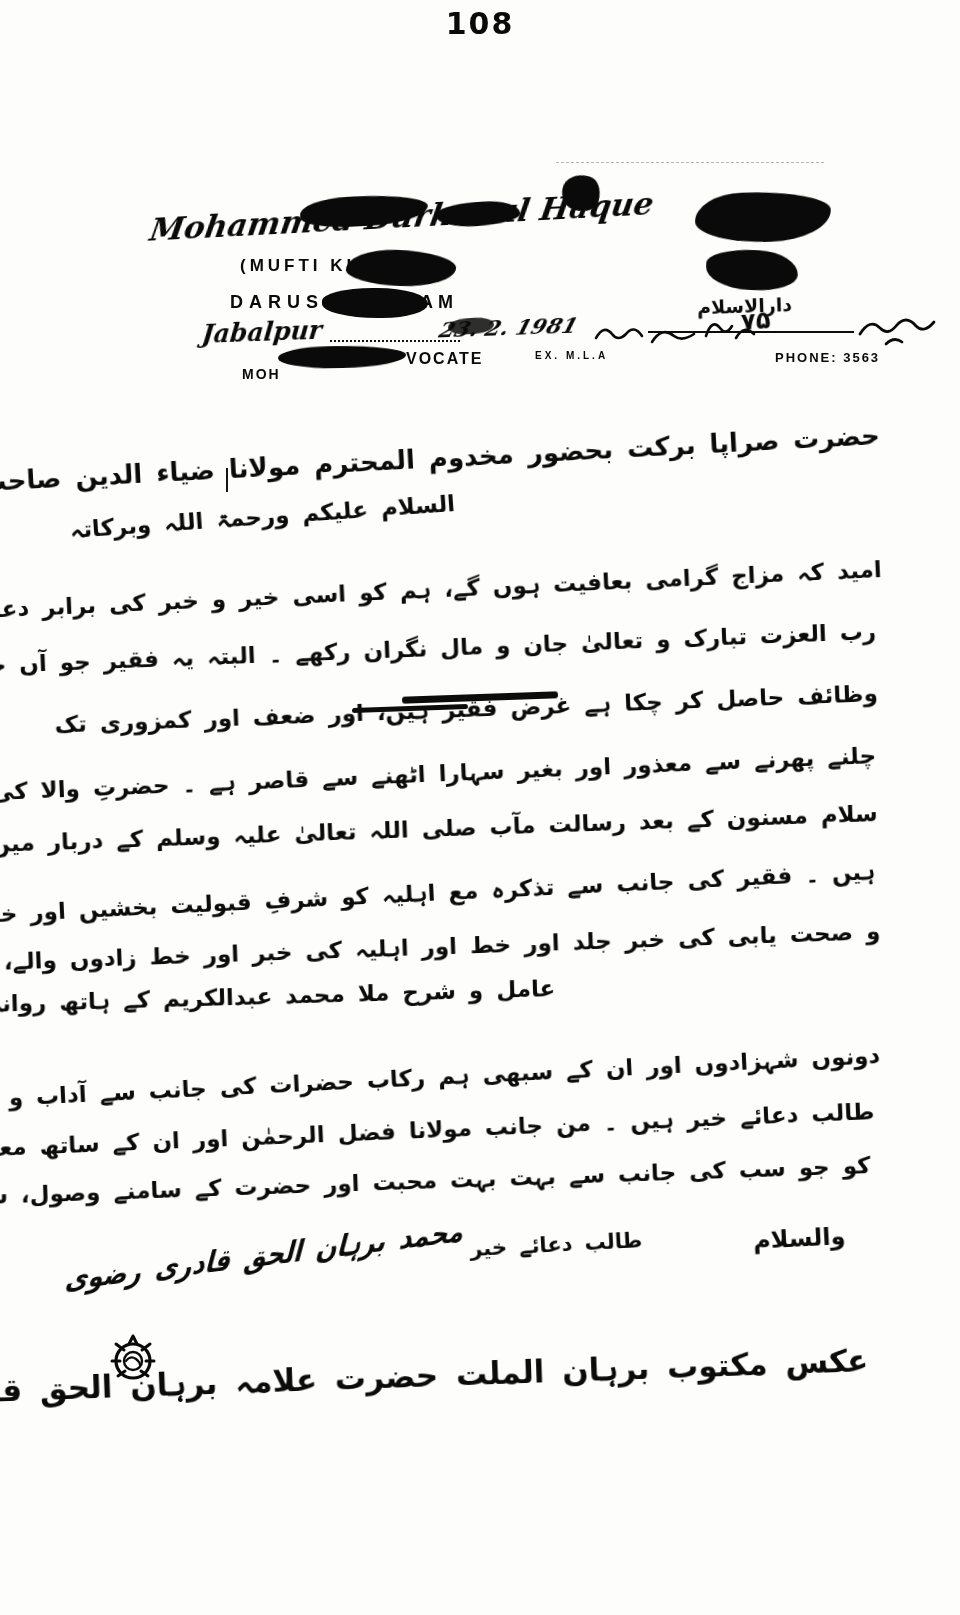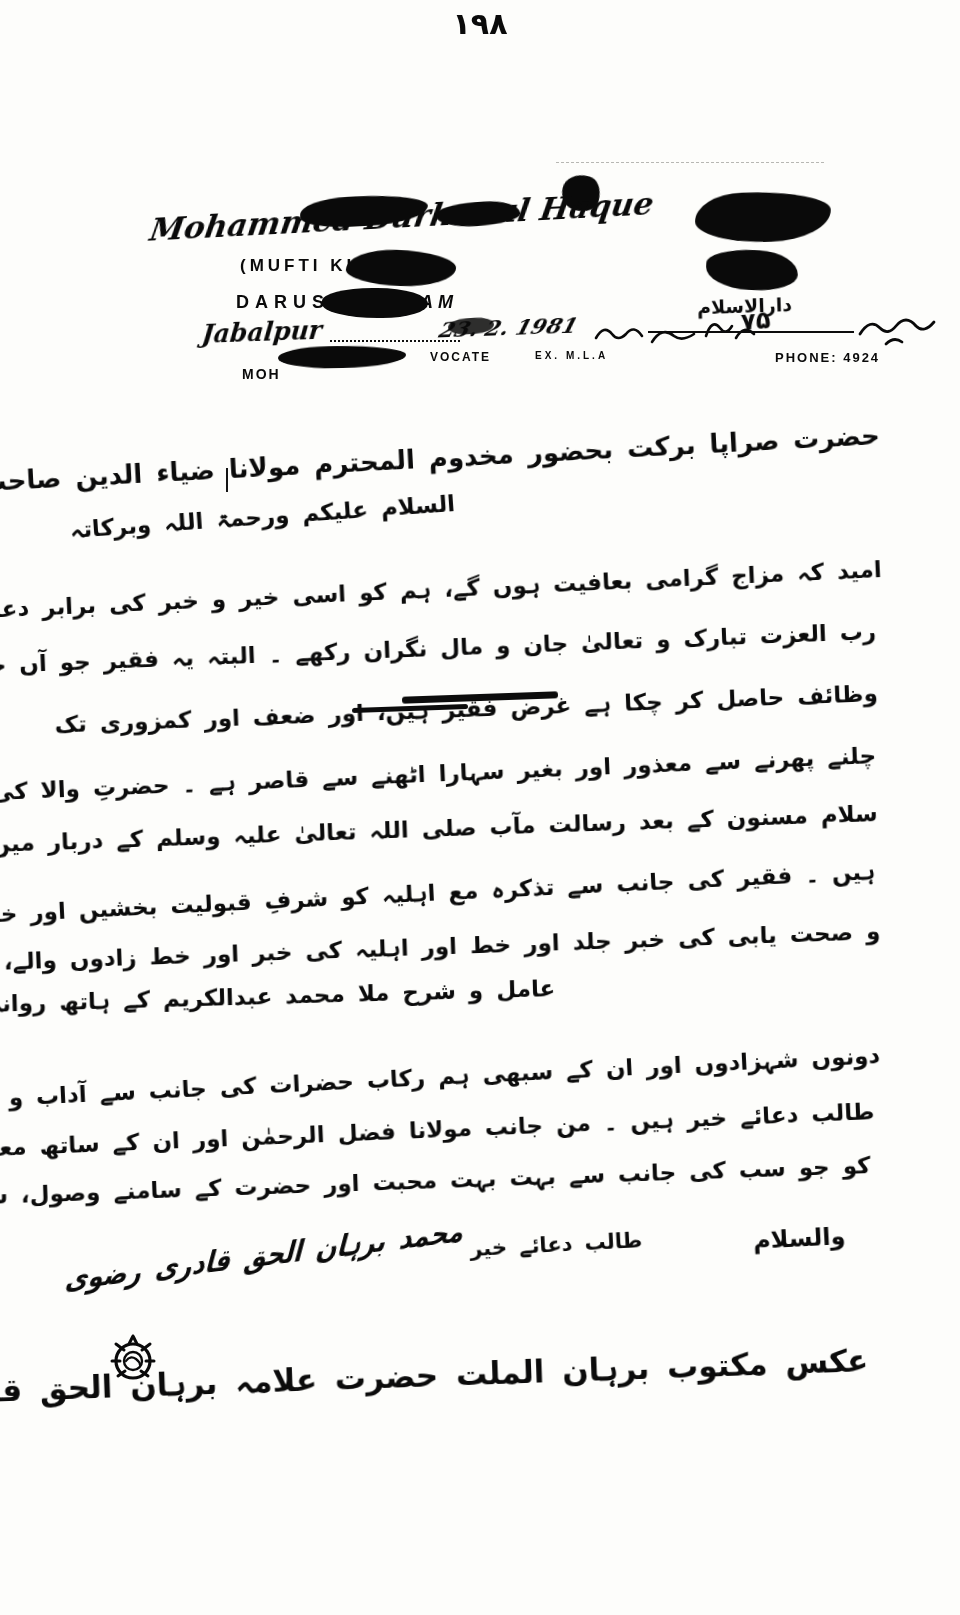--- a/index.html
+++ b/index.html
@@ -45,47 +45,47 @@
   .faint{position:absolute; border-top:1px dashed #9a9a96; opacity:.7;}
   .stray{position:absolute; background:#151515;}
   svg.scribble{position:absolute; overflow:visible;}
   .seal{position:absolute;}
 </style>
 </head>
 <body>
 
 <div class="page">
 
-  <div class="pagenum">۱۹۸</div>
+  <div class="pagenum">108</div>
 
   <div class="faint" style="left:556px; top:162px; width:268px;"></div>
 
   <div class="blob" style="left:562px; top:175px; width:38px; height:36px; border-radius:60% 40% 55% 45%/50% 60% 40% 55%; transform:rotate(14deg);"></div>
 
   <div class="lh-script" style="left:150px; top:198px; font-size:31px;">Mohammed Burhanul Haque</div>
   <div class="blob" style="left:300px; top:196px; width:128px; height:30px; border-radius:40% 60% 50% 45%/55% 45% 60% 40%; transform:rotate(-3deg);"></div>
   <div class="blob" style="left:436px; top:202px; width:84px; height:24px; border-radius:50% 45% 55% 50%/45% 60% 40% 55%; transform:rotate(-4deg);"></div>
 
   <div class="lh-caps" style="left:240px; top:256px; font-size:17px; letter-spacing:4px;">(MUFTI KHA</div>
   <div class="blob" style="left:346px; top:250px; width:110px; height:36px; border-radius:45% 55% 50% 50%/60% 45% 55% 40%; transform:rotate(2deg);"></div>
 
-  <div class="lh-caps" style="left:236px; top:292px; font-size:18px; letter-spacing:6px;text-align:right;">DARUS</div>
-  <div class="lh-caps" style="left:420px; top:292px; font-size:18px; letter-spacing:5px;font-style:italic;">AM</div>
+  <div class="lh-caps" style="left:230px; top:292px; font-size:18px; letter-spacing:6px;text-align:right;">DARUS</div>
+  <div class="lh-caps" style="left:420px; top:292px; font-size:18px; letter-spacing:5px;">AM</div>
   <div class="blob" style="left:322px; top:288px; width:106px; height:30px; border-radius:50% 50% 45% 55%/45% 55% 50% 50%;"></div>
 
   <div class="lh-place" style="left:202px; top:318px; font-size:25px;">Jabalpur</div>
   <div class="dashline" style="left:330px; top:340px; width:130px;"></div>
   <div class="lh-date" style="left:440px; top:314px; font-size:22px;">23. 2. 1981</div>
   <div class="blob" style="left:448px; top:318px; width:46px; height:16px; border-radius:50%/60%; transform:rotate(-4deg); opacity:.85;"></div>
 
   <div class="lh-caps" style="left:242px; top:350px; font-size:14px; letter-spacing:2px;margin-top:16px;">MOH</div>
   <div class="blob" style="left:278px; top:346px; width:128px; height:22px; border-radius:40% 55% 50% 45%/50% 45% 55% 50%; transform:rotate(-1deg);"></div>
-  <div class="lh-caps" style="left:430px; top:350px; font-size:12px; letter-spacing:2px;">VOCATE</div>
+  <div class="lh-caps" style="left:406px; top:350px; font-size:16px; letter-spacing:2px;">VOCATE</div>
   <div class="lh-caps" style="left:535px; top:350px; font-size:10px; letter-spacing:3px;">EX. M.L.A</div>
-  <div class="lh-caps" style="left:775px; top:350px; font-size:13px; letter-spacing:2px;">PHONE: 4924</div>
+  <div class="lh-caps" style="left:775px; top:350px; font-size:13px; letter-spacing:2px;">PHONE: 3563</div>
 
   <div class="blob" style="left:695px; top:192px; width:136px; height:50px; border-radius:35% 65% 45% 55%/55% 40% 60% 45%; transform:rotate(-2deg);"></div>
   <div class="blob" style="left:706px; top:250px; width:92px; height:40px; border-radius:55% 45% 50% 50%/40% 60% 45% 55%; transform:rotate(3deg);"></div>
   <div class="hw" style="right:168px; top:293px; font-size:19px; transform:rotate(-2deg);">دارالاسلام</div>
   <div class="rule" style="left:648px; top:331px; width:206px; height:2px;"></div>
   <div class="hw" style="right:190px; top:306px; font-size:24px; transform:rotate(-4deg);">۷۵</div>
   <svg class="scribble" style="left:592px; top:308px;" width="110" height="44" viewBox="0 0 110 44">
     <path d="M4 30 q8 -14 16 -4 q6 8 14 0 q8 -10 16 2 M60 34 q10 -16 22 -6 q8 6 20 -2" stroke="#0a0a0a" stroke-width="2.6" fill="none" stroke-linecap="round"></path>
   </svg>
   <svg class="scribble" style="left:700px; top:300px;" width="60" height="46" viewBox="0 0 60 46">

